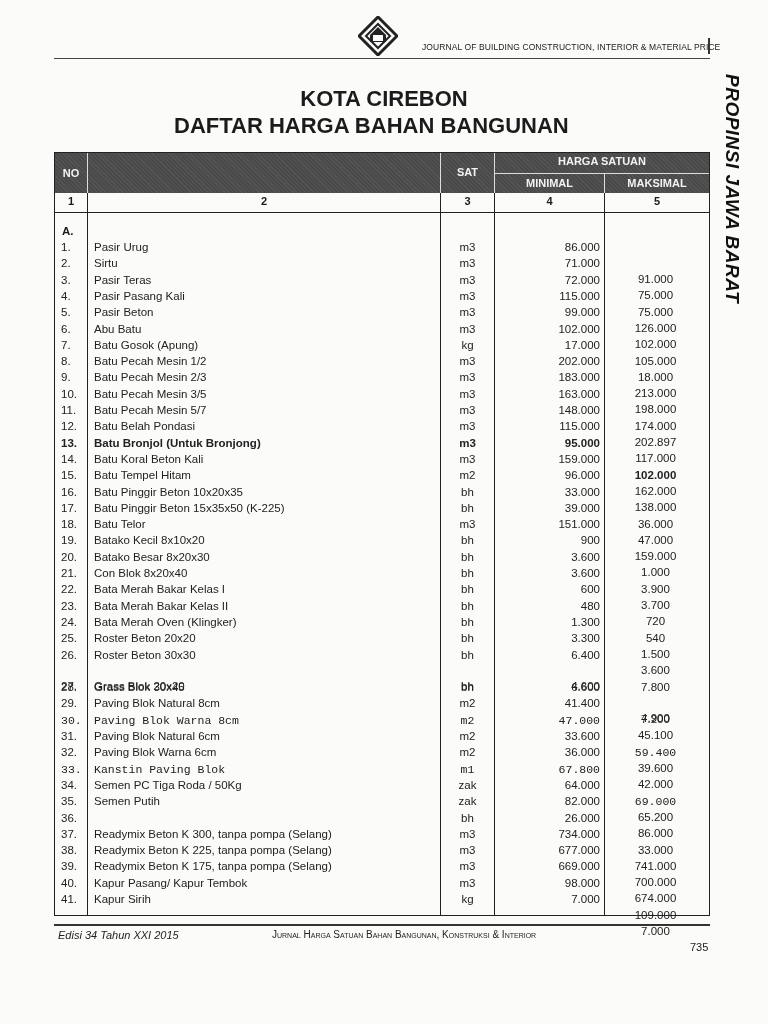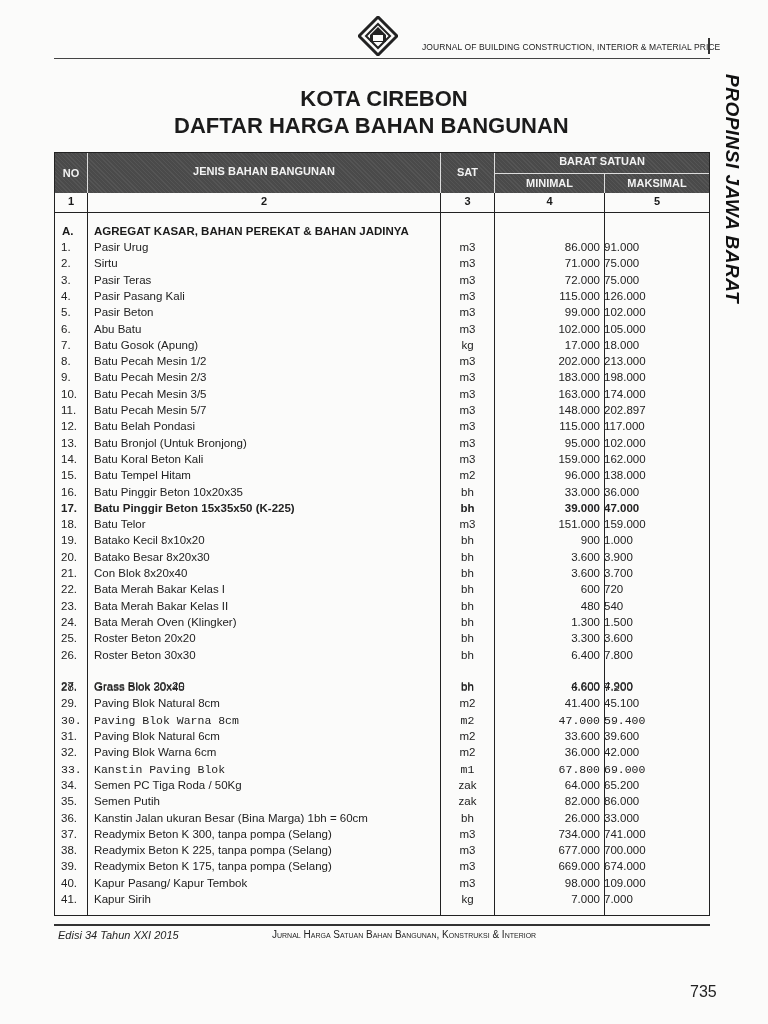--- a/index.html
+++ b/index.html
@@ -32,26 +32,26 @@
   .hline { position: absolute; left: 0; height: 1px; background: #222; }
   .numrow { position: absolute; left: 0; top: 40px; width: 100%; height: 19px; }
   .numrow .cell { position: absolute; top: 2px; font-weight: bold; font-size: 11px; text-align: center; }
 
   .section { position: absolute; top: 72px; font-weight: bold; font-size: 11.5px; }
   .row { position: absolute; left: 0; width: 100%; height: 16.3px; font-size: 11.5px; color: #222; }
   .row .no { position: absolute; left: 6px; width: 26px; text-align: left; }
   .row .name { position: absolute; left: 39px; }
   .row .sat { position: absolute; left: 386px; width: 53px; text-align: center; }
   .row .min { position: absolute; left: 439px; width: 106px; text-align: right; }
-  .row .max { position: absolute; left: 549px; width: 103px; text-align: left; }
+  .row .max { position: absolute; left: 549px; width: 103px; text-align: center; margin-top: 32px; }
 
   .foot-rule { position: absolute; left: 54px; top: 924px; width: 656px; height: 1.5px; background: #333; }
   .foot-left { position: absolute; left: 58px; top: 929px; font-style: italic; font-size: 11px; color: #222; }
   .foot-mid { position: absolute; left: 272px; top: 929px; font-size: 10px; color: #222; font-variant: small-caps; }
-  .foot-page { position: absolute; left: 690px; top: 983px; font-size: 16px; color: #222; }
+  .foot-page { position: absolute; left: 690px; top: 941px; font-size: 11px; color: #222; }
 </style>
 </head>
 <body>
 
 <svg class="logo" viewBox="0 0 40 40">
   <polygon points="20,1 39,20 20,39 1,20" fill="none" stroke="#222" stroke-width="3"></polygon>
   <polygon points="20,8 32,20 20,32 8,20" fill="none" stroke="#222" stroke-width="2"></polygon>
   <polygon points="20,11 28,19 28,26 12,26 12,19" fill="#222"></polygon>
   <rect x="15" y="19" width="10" height="6" fill="#fbfbfa"></rect>
 </svg>
@@ -60,23 +60,22 @@
 <div class="head-rule"></div>
 
 <div class="side-title">PROPINSI JAWA BARAT</div>
 
 <div class="title1">KOTA CIREBON</div>
 <div class="title2">DAFTAR HARGA BAHAN BANGUNAN</div>
 
 <div class="tbl">
   <div class="hdr">
     <div class="cell" style="left:0;width:32px;top:14px;">NO</div>
-    <div class="cell" style="left:33px;width:352px;top:12px;">JENIS BAHAN BANGUNAN</div>
     <div class="cell" style="left:386px;width:53px;top:13px;">SAT</div>
-    <div class="cell" style="left:440px;width:214px;top:2px;">BARAT SATUAN</div>
+    <div class="cell" style="left:440px;width:214px;top:2px;">HARGA SATUAN</div>
     <div class="cell" style="left:440px;width:109px;top:24px;">MINIMAL</div>
     <div class="cell" style="left:550px;width:104px;top:24px;">MAKSIMAL</div>
     <div class="vline white" style="left:32px;height:40px;"></div>
     <div class="vline white" style="left:385px;height:40px;"></div>
     <div class="vline white" style="left:439px;height:40px;"></div>
     <div class="vline white" style="left:549px;top:20px;height:20px;"></div>
     <div class="hline" style="left:440px;width:214px;top:20px;background:#ddd;"></div>
   </div>
 
   <div class="numrow">
@@ -87,21 +86,20 @@
     <div class="cell" style="left:550px;width:104px;">5</div>
   </div>
   <div class="hline" style="top:59px;width:100%;"></div>
 
   <div class="vline" style="left:32px;top:40px;height:722px;"></div>
   <div class="vline" style="left:385px;top:40px;height:722px;"></div>
   <div class="vline" style="left:439px;top:40px;height:722px;"></div>
   <div class="vline" style="left:549px;top:40px;height:722px;"></div>
 
   <div class="section" style="left:7px;">A.</div>
-  <div class="section" style="left:39px;">AGREGAT KASAR, BAHAN PEREKAT &amp; BAHAN JADINYA</div>
 
   <div id="rows">
       <div class="row" style="top: 88px;">
         <span class="no">1.</span>
         <span class="name">Pasir Urug</span>
         <span class="sat">m3</span>
         <span class="min">86.000</span>
         <span class="max">91.000</span>
       </div>
       <div class="row" style="top: 104.3px;">
@@ -174,21 +172,21 @@
         <span class="min">148.000</span>
         <span class="max">202.897</span>
       </div>
       <div class="row" style="top: 267.3px;">
         <span class="no">12.</span>
         <span class="name">Batu Belah Pondasi</span>
         <span class="sat">m3</span>
         <span class="min">115.000</span>
         <span class="max">117.000</span>
       </div>
-      <div class="row" style="top: 283.6px;">
+      <div class="row" style="top: 283.6px; font-weight: bold;">
         <span class="no">13.</span>
         <span class="name">Batu Bronjol (Untuk Bronjong)</span>
         <span class="sat">m3</span>
         <span class="min">95.000</span>
         <span class="max">102.000</span>
       </div>
       <div class="row" style="top: 299.9px;">
         <span class="no">14.</span>
         <span class="name">Batu Koral Beton Kali</span>
         <span class="sat">m3</span>
@@ -202,21 +200,21 @@
         <span class="min">96.000</span>
         <span class="max">138.000</span>
       </div>
       <div class="row" style="top: 332.5px;">
         <span class="no">16.</span>
         <span class="name">Batu Pinggir Beton 10x20x35</span>
         <span class="sat">bh</span>
         <span class="min">33.000</span>
         <span class="max">36.000</span>
       </div>
-      <div class="row" style="top: 348.8px; font-weight: bold;">
+      <div class="row" style="top: 348.8px;">
         <span class="no">17.</span>
         <span class="name">Batu Pinggir Beton 15x35x50 (K-225)</span>
         <span class="sat">bh</span>
         <span class="min">39.000</span>
         <span class="max">47.000</span>
       </div>
       <div class="row" style="top: 365.1px;">
         <span class="no">18.</span>
         <span class="name">Batu Telor</span>
         <span class="sat">m3</span>
@@ -337,21 +335,20 @@
       </div>
       <div class="row" style="top: 642.2px;">
         <span class="no">35.</span>
         <span class="name">Semen Putih</span>
         <span class="sat">zak</span>
         <span class="min">82.000</span>
         <span class="max">86.000</span>
       </div>
       <div class="row" style="top: 658.5px;">
         <span class="no">36.</span>
-        <span class="name">Kanstin Jalan ukuran Besar (Bina Marga) 1bh = 60cm</span>
         <span class="sat">bh</span>
         <span class="min">26.000</span>
         <span class="max">33.000</span>
       </div>
       <div class="row" style="top: 674.8px;">
         <span class="no">37.</span>
         <span class="name">Readymix Beton K 300, tanpa pompa (Selang)</span>
         <span class="sat">m3</span>
         <span class="min">734.000</span>
         <span class="max">741.000</span>

